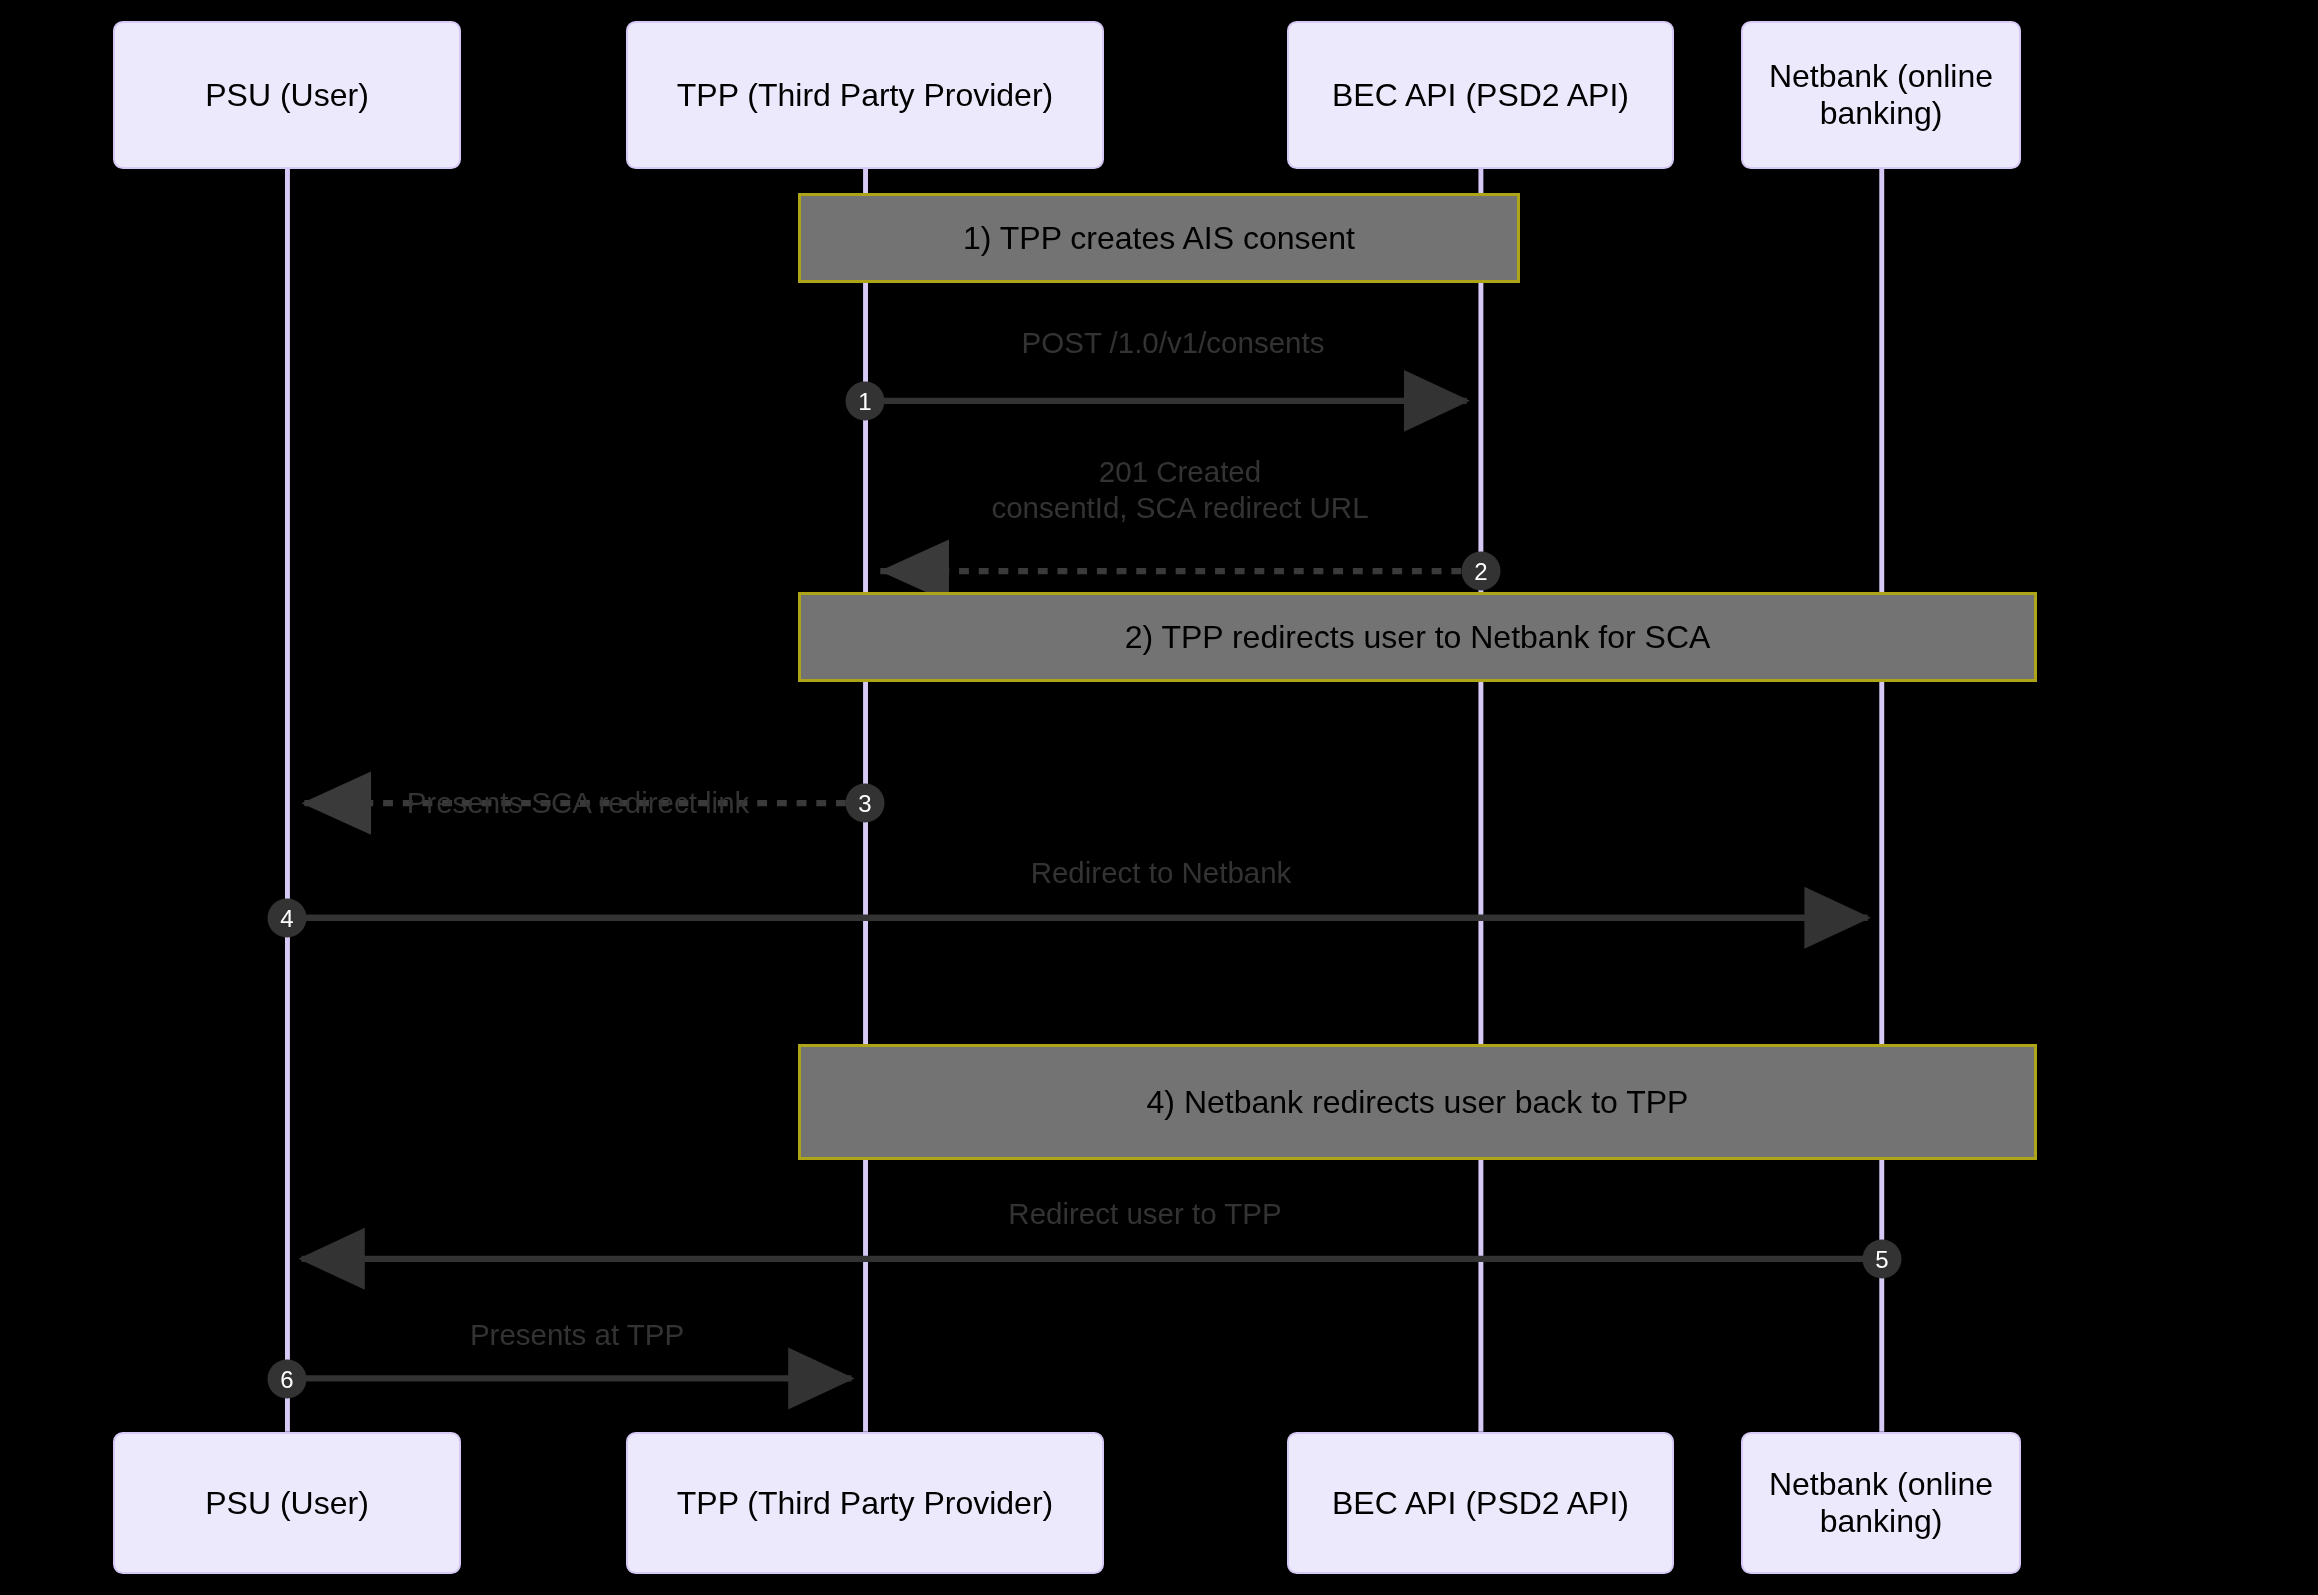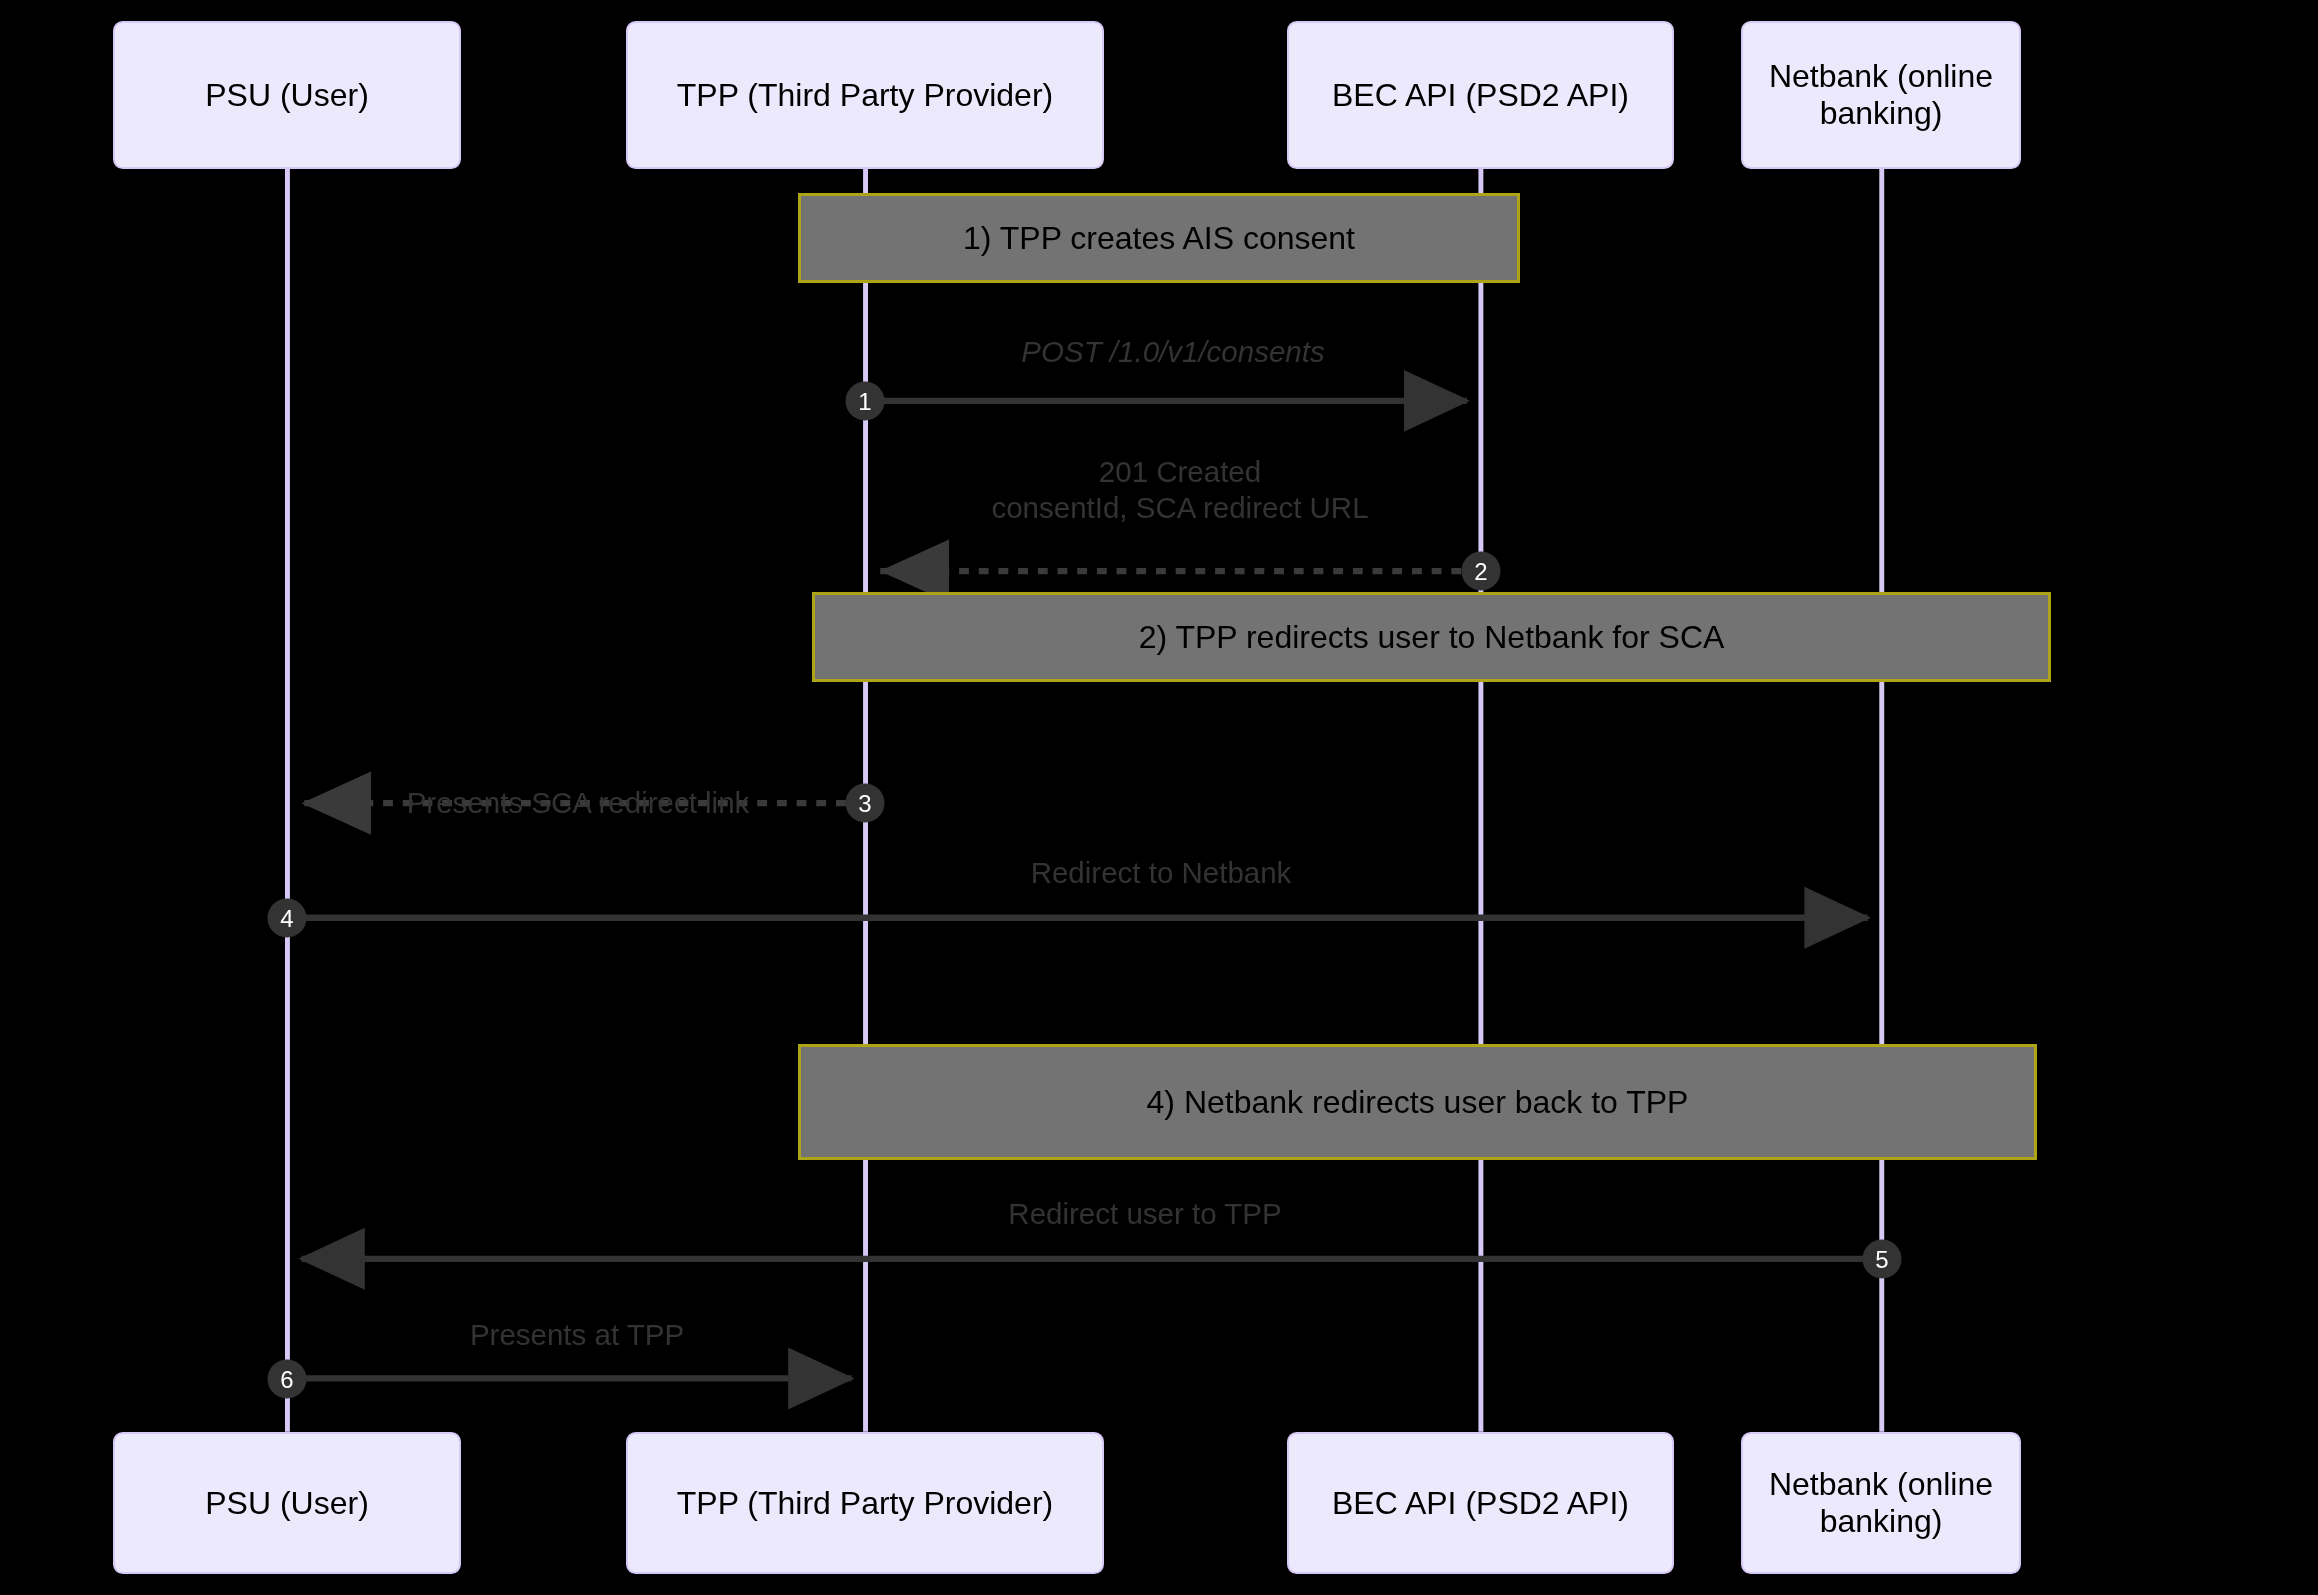--- a/index.html
+++ b/index.html
@@ -158,28 +158,28 @@
   <div class="actor-box" style="left:1287px; top:1432px; width:387px; height:142px;">
     <span>BEC API (PSD2 API)</span>
   </div>
   <div class="actor-box" style="left:1741px; top:1432px; width:280px; height:142px;">
     <span>Netbank (online banking)</span>
   </div>
 
   <div class="note-box" style="left:798px; top:193px; width:722px; height:90px;">
     <span>1) TPP creates AIS consent</span>
   </div>
-  <div class="note-box" style="left:798px; top:592px; width:1239px; height:90px;margin-left:14px;">
+  <div class="note-box" style="left:798px; top:592px; width:1239px; height:90px;">
     <span>2) TPP redirects user to Netbank for SCA</span>
   </div>
   <div class="note-box" style="left:798px; top:1044px; width:1239px; height:116px;align-items:center;">
     <span>4) Netbank redirects user back to TPP</span>
   </div>
 
-  <div class="msg-label" style="left:1173px; top:334px;font-style:italic;">POST /1.0/v1/consents</div>
+  <div class="msg-label" style="left:1173px; top:325px;">POST /1.0/v1/consents</div>
 
   <div class="msg-label" style="left:1180px; top:454px;">201 Created
 consentId, SCA redirect URL</div>
 
   <div class="msg-label" style="left:578px; top:737px;margin-top:48px;">Presents SCA redirect link</div>
 
   <div class="msg-label" style="left:1145px; top:855px;margin-left:16px;">Redirect to Netbank</div>
 
   <div class="msg-label" style="left:1145px; top:1196px;">Redirect user to TPP</div>
 

